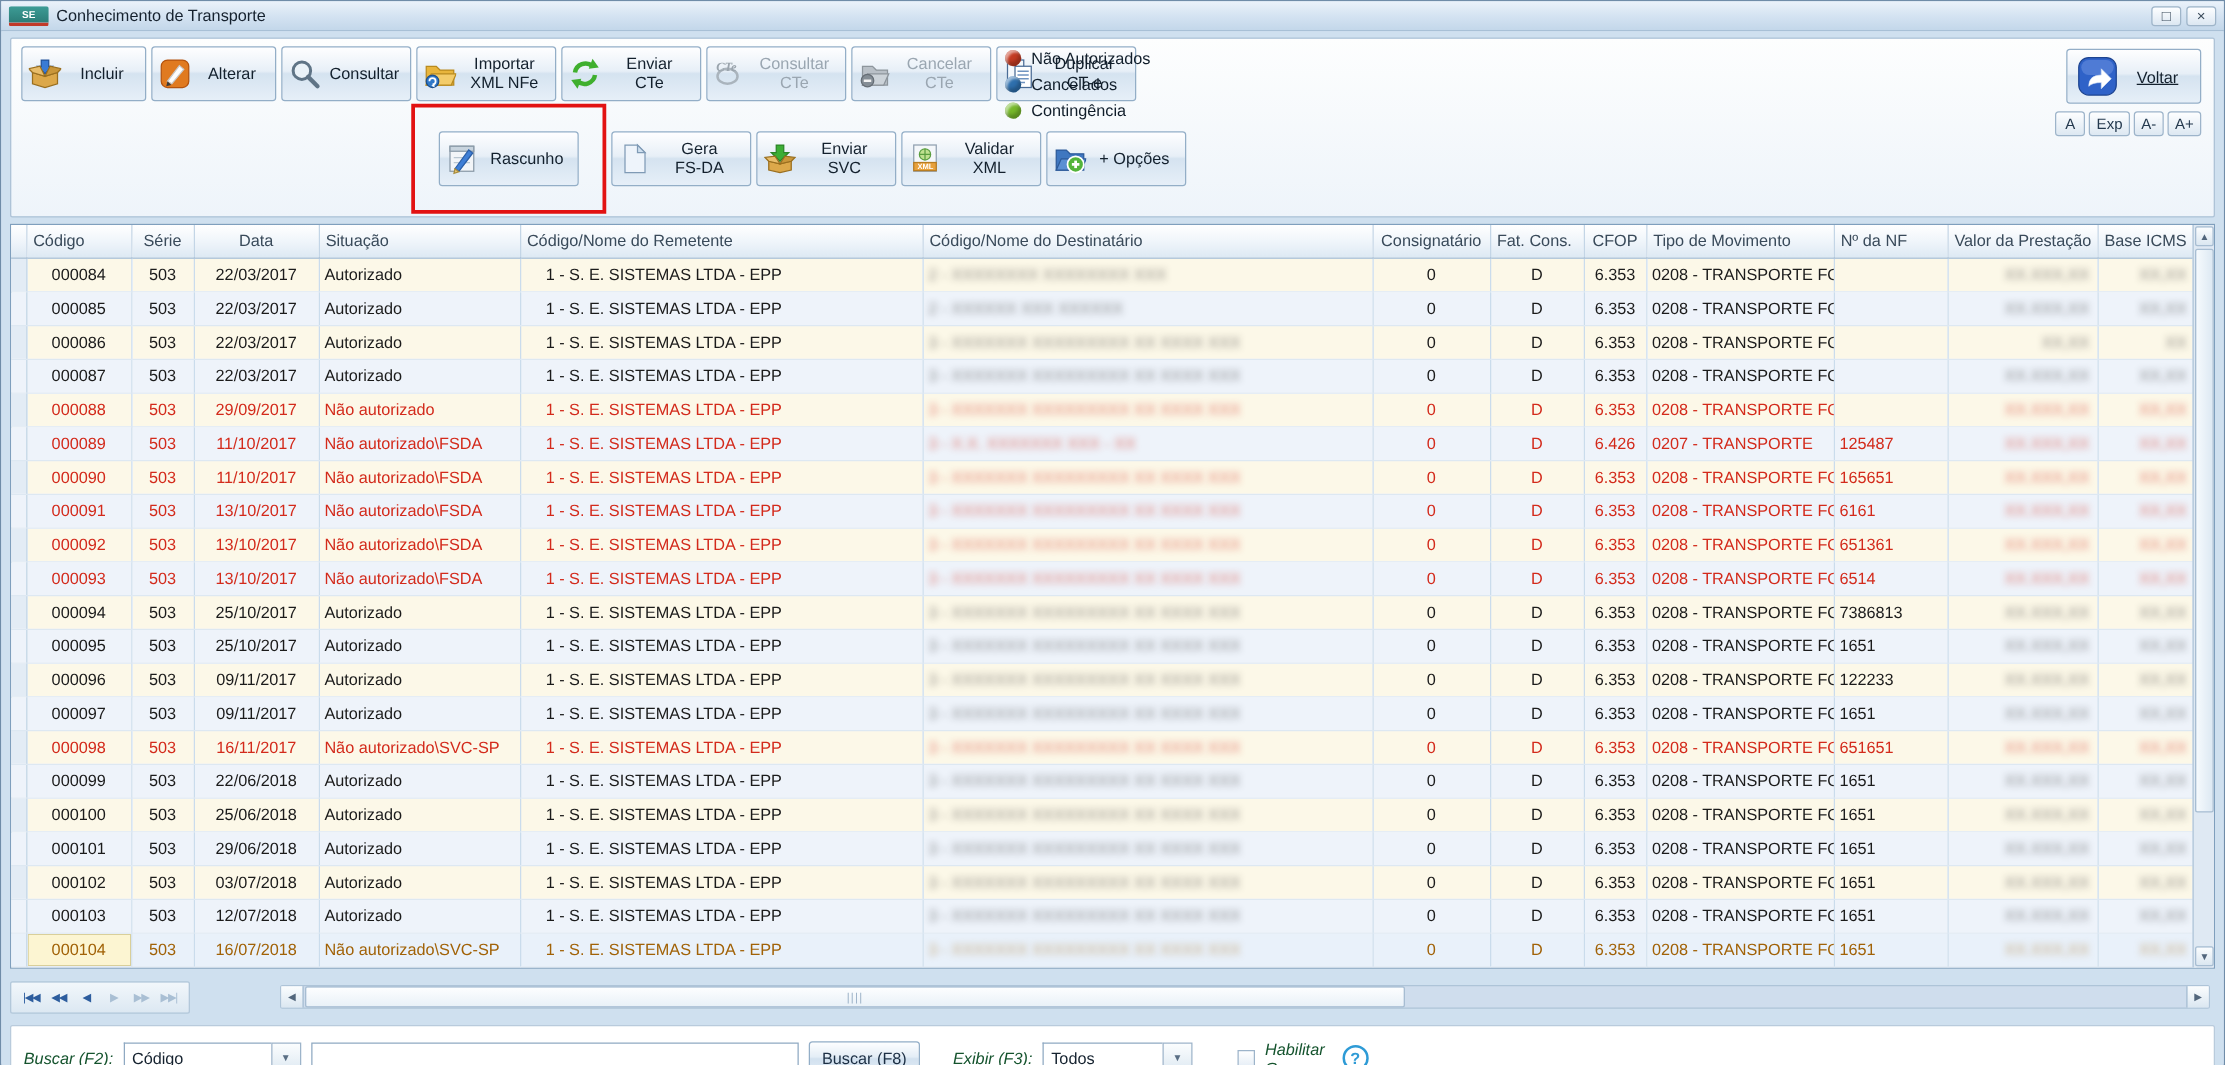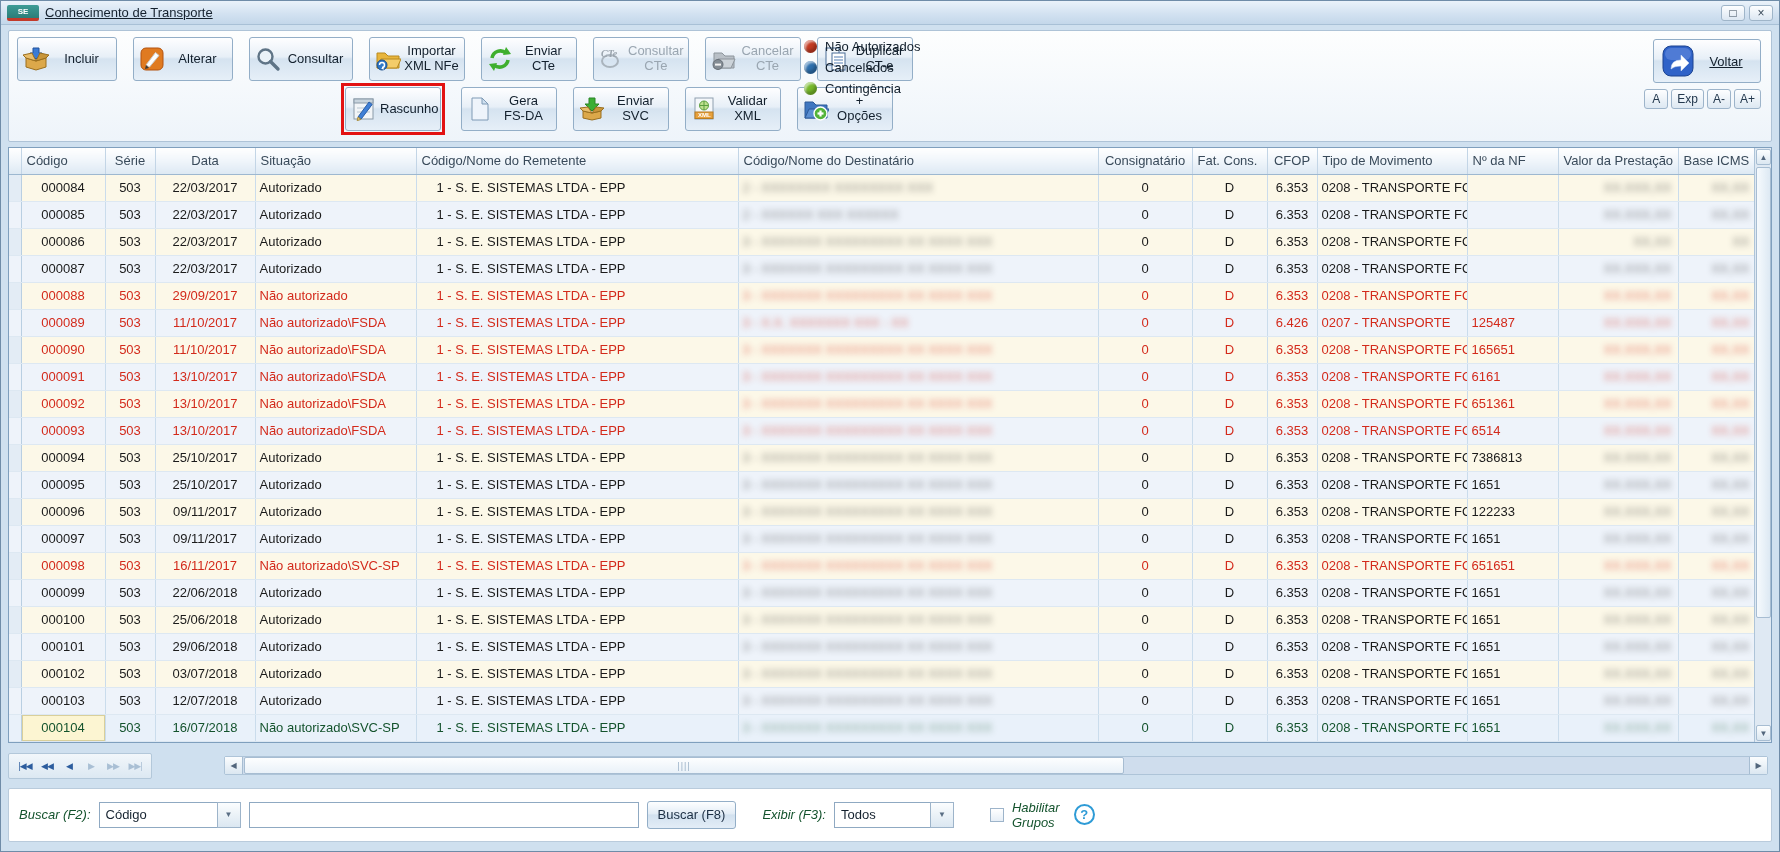--- a/index.html
+++ b/index.html
@@ -6,40 +6,40 @@
   html,body { width:1780px; height:852px; overflow:hidden; font-family:"Liberation Sans", sans-serif; }
   body { background:#9eb6cc; }
 
   .window { width:1780px; height:852px; border:1px solid #6f8ca8; background:#cfe0ef; display:flex; flex-direction:column; }
 
   
   .titlebar { height:24px; flex:0 0 24px; display:flex; align-items:center; padding:0 6px;
     background:linear-gradient(#eaf2fa,#d3e2f1 55%,#c3d7ea); border-bottom:1px solid #a8c0d6; }
   .app-logo { width:32px; height:16px; background:linear-gradient(#3d9c96,#2c7d78); color:#fff; font-size:8px; font-weight:bold;
     display:flex; align-items:center; justify-content:center; border-radius:2px; border-bottom:3px solid #c23a2a; margin-right:6px; }
-  .title-text { font-size:13px; color:#15212e;text-decoration:underline; }
+  .title-text { font-size:13px; color:#15212e; }
   .win-controls { margin-left:auto; display:flex; gap:4px; }
   .win-btn { width:24px; height:16px; font-size:12px; line-height:14px; text-align:center; color:#3a4a5a;
     background:linear-gradient(#fdfeff,#dce7f2); border:1px solid #9fb5c9; border-radius:3px; cursor:default; }
 
   
   .client { flex:1; padding:5px 7px 6px 7px; display:flex; flex-direction:column; background:#cfe0ef; }
 
   
   .toolbar { position:relative; flex:0 0 112px; background:linear-gradient(#fdfefe,#eef4fa); border:1px solid #aec3d7; border-radius:2px; padding:6px 8px; margin-bottom:5px; }
-  .tb-row { display:flex; gap:16px; align-items:center; }
+  .tb-row { display:flex; gap:4px; align-items:center; }
   .tb-row + .tb-row { margin-top:6px; }
   .tbtn { height:44px; display:flex; align-items:center; gap:3px; padding:2px 5px;
     background:linear-gradient(#fefeff,#e7eff7 45%,#d5e3f0 50%,#e6eff8); border:1px solid #93aec7; border-radius:3px; cursor:default; }
   .tbtn .lbl { flex:1; text-align:center; font-size:13px; color:#13202d; white-space:pre-line; line-height:1.15; }
   .tbtn.disabled .lbl { color:#9aa6b1; }
   .tbtn svg { flex:0 0 auto; }
-  .w100 { width:100px; } .w104 { width:104px; } .w96 { width:96px; }
+  .w100 { width:100px; } .w104 { width:104px; } .w96 { width:112px; }
   .row2-spacer { width:312px; flex:0 0 312px; }
-  .redbox { border:3px solid #e21212; padding:1px; margin:-4px 0 -4px -4px; }
+  .redbox { border:3px solid #e21212; padding:19px; margin:-4px 0 -4px -4px; }
   .legend { position:absolute; left:795px; top:8px; }
   .legend-item { display:flex; align-items:center; gap:8px; margin-bottom:6px; }
   .legend-dot { width:13px; height:13px; border-radius:50%; box-shadow:inset -2px -3px 3px rgba(0,0,0,.25), inset 2px 2px 2px rgba(255,255,255,.55); }
   .legend-label { font-size:13px; color:#101d2a; }
   .voltar { position:absolute; right:10px; top:8px; width:108px; height:44px; display:flex; align-items:center; gap:6px; padding:3px 8px;
     background:linear-gradient(#fefeff,#e7eff7 45%,#d5e3f0 50%,#e6eff8); border:1px solid #93aec7; border-radius:3px; }
   .voltar .lbl { flex:1; text-align:center; font-size:13px; text-decoration:underline; color:#13202d; }
   .fontbtns { position:absolute; right:10px; top:58px; display:flex; gap:3px; }
   .fbtn { min-width:24px; height:20px; padding:0 5px; font-size:12px; color:#24394e; text-align:center; line-height:18px;
     background:linear-gradient(#fdfeff,#dde8f2); border:1px solid #9db4ca; border-radius:3px; }
@@ -48,21 +48,21 @@
   .grid { position:relative; flex:0 0 auto; border:1px solid #7f9fbd; background:#fff; }
   table { border-collapse:collapse; table-layout:fixed; width:1747px; }
   th { height:26px; font-size:13px; font-weight:normal; color:#394a5a; text-align:left; padding:0 5px;
     background:linear-gradient(#ffffff,#eef4fa 55%,#dde9f3); border-right:1px solid #c3d5e6; border-bottom:1px solid #9db8d0; white-space:nowrap; overflow:hidden; }
   th.ind { padding:0; }
   td { height:27px; font-size:13px; color:#1b1b1b; padding:0 4px; border-right:1px solid #cadcec; border-bottom:1px solid #dde8f2;
     white-space:nowrap; overflow:hidden; background:#fcf8e8; }
   tr.alt td { background:#eef3fa; }
   td.ind { background:#e3ecf5; border-right:1px solid #b9cfe2; }
   tr.red td { color:#d32a1b; }
-  tr.sel td { background:#e9f1fa; color:#14532d; }
+  tr.sel td { background:#e9f1fa; color:#a16207; }
   tr.sel td.f-code { background:#fcf5d2; box-shadow:inset 0 0 0 1px #d9cf9a; }
   .f-code,.f-serie,.f-date,.f-consignatario,.f-fat,.f-cfop { text-align:center; }
   .f-situacao,.f-tipo,.f-nf { text-align:left; }
   .f-remetente { padding-left:20px; }
   .f-valor,.f-base { text-align:right; padding-right:6px; }
   .blurred { filter:blur(3px); opacity:.5; }
   tr.red .blurred { opacity:.6; }
   th.h-center { text-align:center; }
 
   .vscroll { position:absolute; top:0; right:0; bottom:0; width:17px; background:#dfe9f3; border-left:1px solid #aec4d8; }

